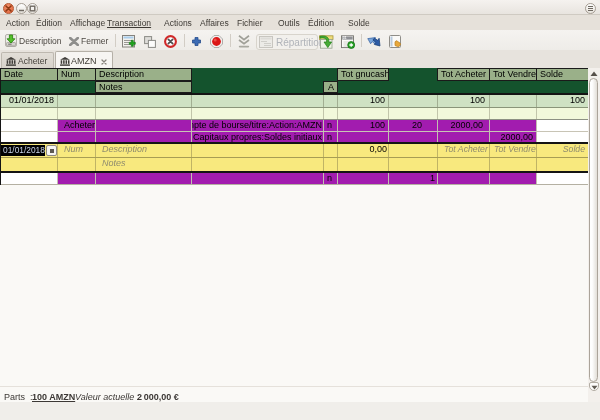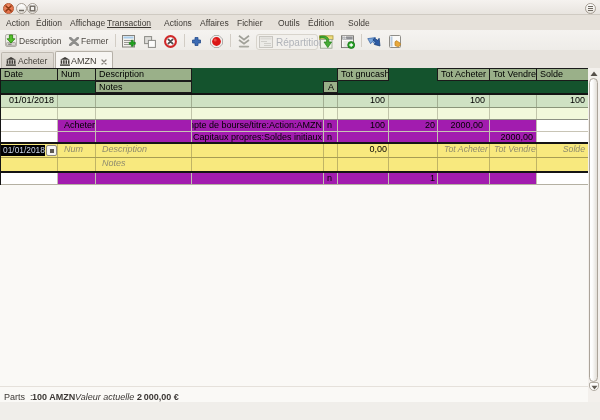--- a/index.html
+++ b/index.html
@@ -249,21 +249,21 @@
   </div>
   <div class="abs" style="left:0;top:51px;width:589px;height:1px;background:#8d9183;"></div>
   <div class="row r3" style="top:52px;height:11px;">
     <span class="wcell" style="left:0;width:57px;"></span>
     <span class="cell rt" style="left:58px;width:37px;padding-right:0px;">Acheter</span>
     <span class="cell clipL" style="left:192px;width:130px;">
             <span>Compte de bourse/titre:Action:AMZN</span>
           </span>
     <span class="cell" style="left:324px;width:13px;">n</span>
     <span class="cell rt" style="left:338px;width:50px;">100</span>
-    <span class="cell rt" style="left:389px;width:48px;padding-right:2px;">20</span>
+    <span class="cell rt" style="left:376px;width:48px;padding-right:2px;">20</span>
     <span class="cell rt" style="left:438px;width:51px;padding-right:6px;">2000,00</span>
     <span class="wcell" style="left:537px;width:52px;"></span>
     <i class="v v3" style="left:57px;"></i>
           <i class="v v3" style="left:95px;"></i>
           <i class="v v3" style="left:191px;"></i>
           <i class="v v3" style="left:323px;"></i>
           <i class="v v3" style="left:337px;"></i>
           <i class="v v3" style="left:388px;"></i>
           <i class="v v3" style="left:437px;"></i>
           <i class="v v3" style="left:489px;"></i>
@@ -348,16 +348,16 @@
           <path d="M4 0.5L7.5 5H0.5Z" fill="#56514a"></path>
         </svg>
 <span class="abs" style="left:0.5px;top:314px;width:10px;height:9px;background:#fcfbfa;border:1px solid #b2aca3;border-radius:2px 2px 5px 5px;"></span>
 <svg class="abs" style="left:3px;top:317px;" width="7" height="5" viewBox="0 0 7 5">
           <path d="M3.5 4.5L6.5 0.8H0.5Z" fill="#5f5a52"></path>
         </svg>
 </div>
 </div>
 <div id="summary">
  <span class="abs" style="left:4px;top:5px;font-size:9px;">Parts&nbsp;&nbsp;:</span>
- <span class="abs" style="left:32px;top:5px;font-size:9px;font-weight:bold;">100 AMZN</span>
+ <span class="abs" style="left:32px;top:5px;font-size:9px;font-weight:bold;text-decoration:underline;">100 AMZN</span>
  <span class="abs" style="left:75px;top:5px;font-size:9px;font-style:italic;">Valeur actuelle&nbsp;:</span>
  <span class="abs" style="left:137px;top:5px;font-size:9px;font-weight:bold;">2 000,00&nbsp;€</span>
 </div>
 </div>
 </body></html>

